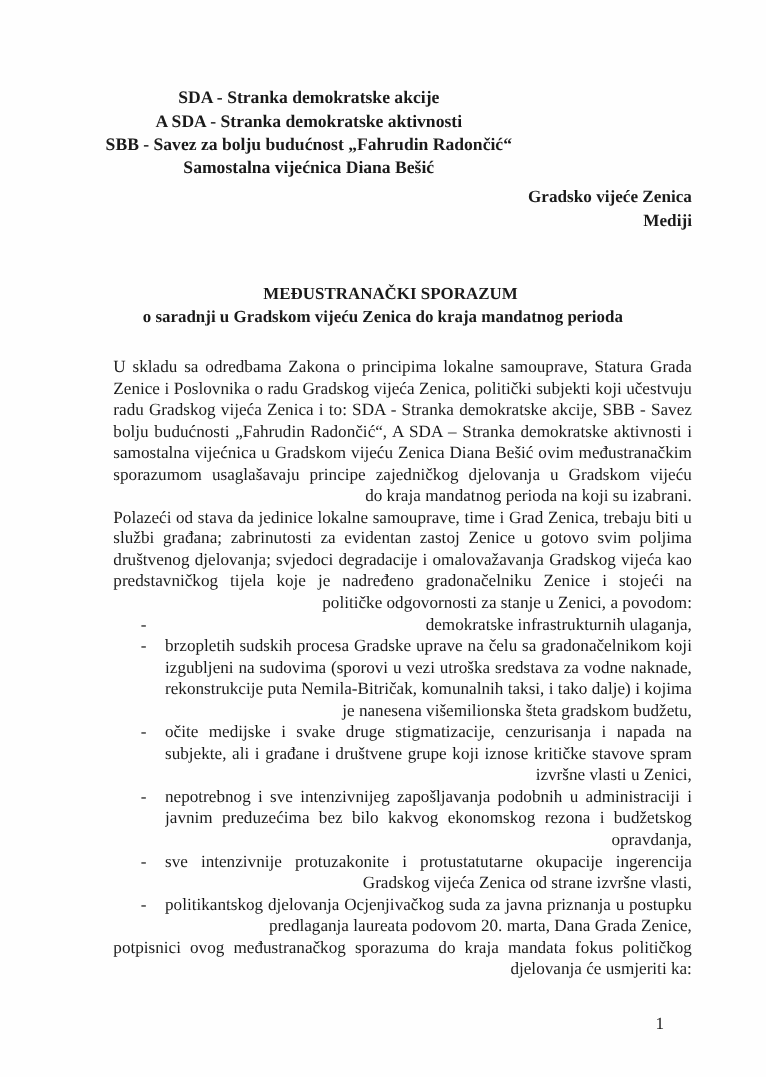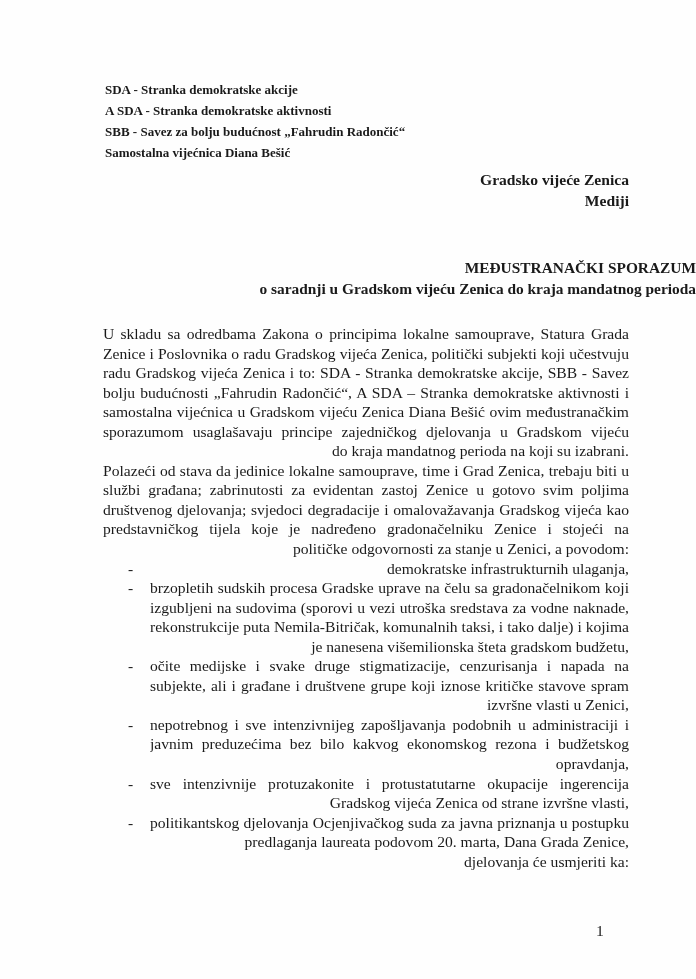--- a/index.html
+++ b/index.html
@@ -1,22 +1,22 @@
 <!DOCTYPE html>
 <html><head>
 <meta charset="utf-8">
 <style>
   html, body { margin: 0; padding: 0; background: #ffffff; }
   body { width: 696px; height: 979px; position: relative; overflow: hidden;
          font-family: "Liberation Serif", serif; color: #1a1a1a; }
   .page { position: absolute; left: 0; top: 0; width: 696px; height: 979px; background: #fefefe; }
-  .hdr { position: absolute; left: 105px; top: 79px; font-weight: bold; font-size: 13px; line-height: 21px; }
+  .hdr { position: absolute; left: 96px; top: 79px; font-weight: bold; font-size: 16px; line-height: 21px; text-align: center; }
   .hdr div { white-space: nowrap; }
   .recip { position: absolute; right: 67px; top: 170px; font-weight: bold; font-size: 15.6px; line-height: 20.5px; text-align: right; }
-  .title { position: absolute; left: 0; width: 696px; top: 257px; text-align: right; font-weight: bold; font-size: 15.4px; line-height: 21px; }
+  .title { position: absolute; left: 0; width: 696px; top: 257px; text-align: center; font-weight: bold; font-size: 15.4px; line-height: 21px; }
   .title div:first-child { padding-left: 14px; }
   .body { position: absolute; left: 103px; top: 324px; width: 526px; font-size: 15.6px; line-height: 19.55px; }
   .jl { display: block; text-align: justify; text-align-last: justify; white-space: nowrap; height: 19.55px; }
   .ll { display: block; text-align: right; white-space: nowrap; height: 19.55px; }
   .item { position: relative; padding-left: 47px; }
   .dash { position: absolute; left: 25px; top: 0; }
   .pnum { position: absolute; left: 596px; top: 922px; font-size: 15.6px; }
 </style>
 </head>
 <body>
@@ -88,18 +88,19 @@
         <span class="ll">Gradskog vijeća Zenica od strane izvršne vlasti,</span>
       </div>
       <div class="item">
         <span class="dash">-</span>
         <span class="jl" style="white-space: normal; overflow: hidden;">politikantskog djelovanja Ocjenjivačkog suda za javna priznanja u postupku</span>
         <span class="ll">predlaganja laureata podovom 20. marta, Dana Grada Zenice,</span>
       </div>
     </div>
 
     <div>
+      <span class="jl" style="white-space: normal; overflow: hidden;">potpisnici ovog međustranačkog sporazuma do kraja mandata fokus političkog</span>
       <span class="ll">djelovanja će usmjeriti ka:</span>
     </div>
   </div>
 
   <div class="pnum">1</div>
 </div>
 
 </body></html>

